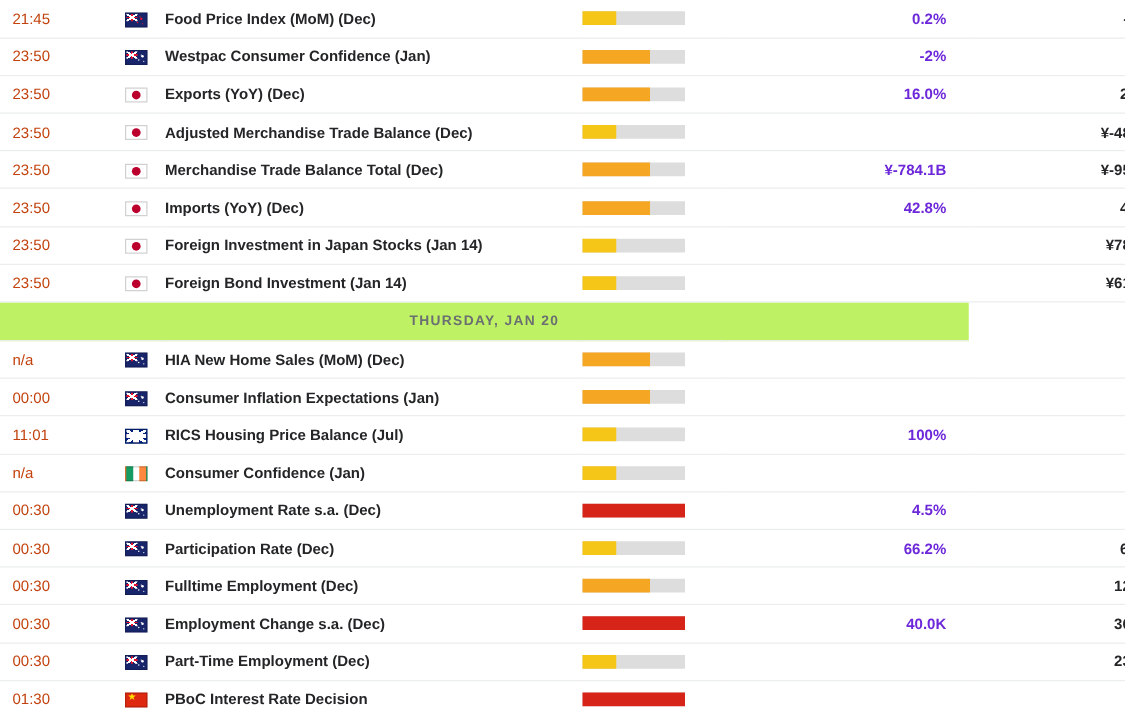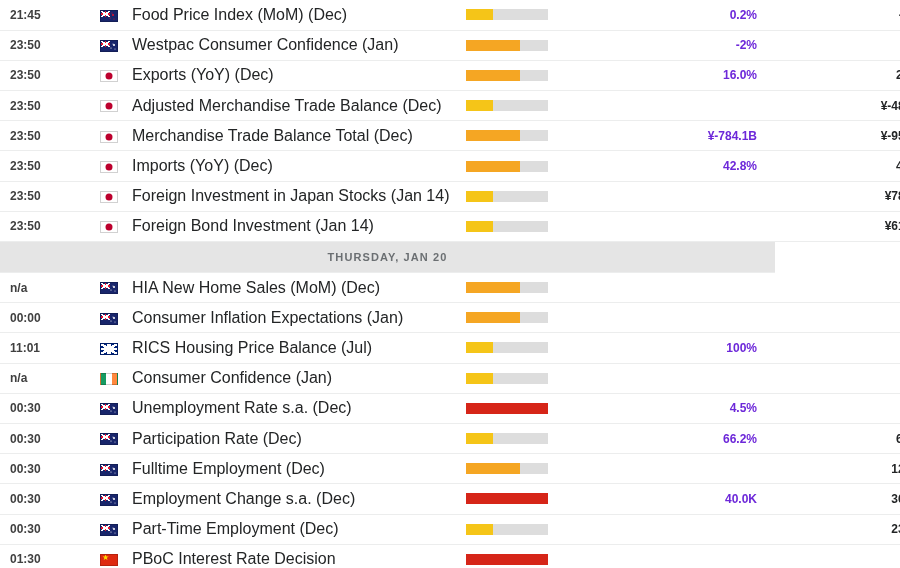--- a/index.html
+++ b/index.html
@@ -25,32 +25,32 @@
     border-bottom: 1px solid #eceded;
   }
   #calendar tr.event-row td {
     vertical-align: middle;
     padding: 0;
   }
   .col-time {
     width: 78px;
     padding-left: 10px !important;
     font-size: 12px;
-    color: #404040;
-    font-weight: 700;
+    color: #c2410c;
+    font-weight: 400;
   }
   .col-flag {
     width: 42px;
     text-align: center;
   }
   .col-event {
     width: 330px;
-    font-size: 16px;
+    font-size: 12px;
     color: #232526;
-    font-weight: 400;
+    font-weight: 700;
     padding-left: 2px !important;
   }
   .col-vol {
     width: 120px;
   }
   .col-forecast {
     width: 175px;
     text-align: right;
     font-weight: bold;
     font-size: 12px;
@@ -72,21 +72,21 @@
     position: relative;
     margin-left: 4px;
   }
   .vol-fill {
     height: 11px;
     position: absolute;
     left: 0;
     top: 0;
   }
   .day-row td {
-    background: #e5e5e5;
+    background: #bef264;
     text-align: center;
     font-size: 11px;
     font-weight: bold;
     letter-spacing: 1.1px;
     color: #6b6f72;
     height: 28px;
     border-bottom: 1px solid #eceded;
     border-top: 1px solid #eceded;
   }
   

